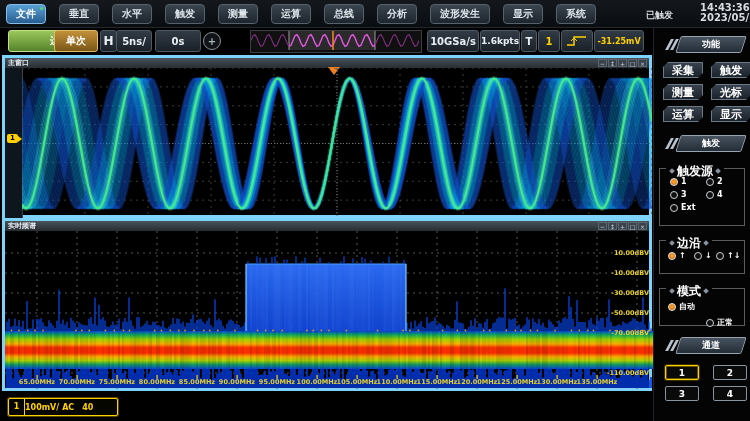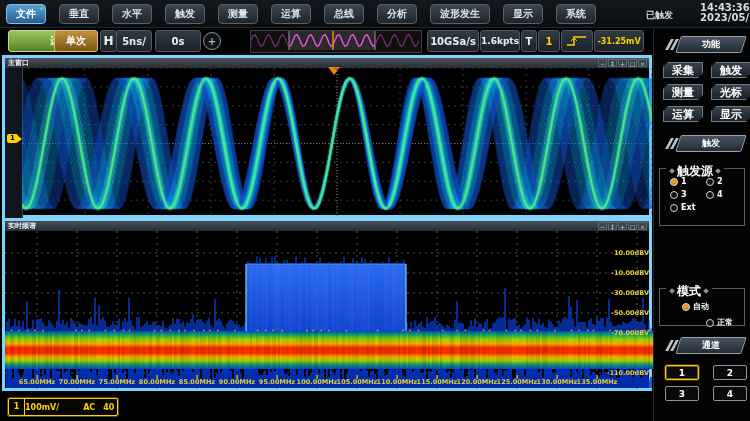--- a/index.html
+++ b/index.html
@@ -48,21 +48,21 @@
   #ch-marker{position:absolute;left:2px;top:66px;width:11px;height:9px;background:#ffd000;color:#000;
              font-size:7px;font-weight:bold;text-align:center;line-height:9px;border-radius:2px;}
   #ch-marker::after{content:"";position:absolute;left:11px;top:2px;border:3px solid transparent;border-left:4px solid #ffd000;}
   #trig-marker{position:absolute;left:323px;top:9px;width:0;height:0;
                border-left:6px solid transparent;border-right:6px solid transparent;border-top:8px solid #f08020;}
   
   #ch-info{position:absolute;left:8px;top:398px;width:108px;height:16px;border:1px solid #ffd000;border-radius:2px;
            background:#060600;display:flex;align-items:center;color:#ffd000;font-size:8px;font-weight:bold;
            box-shadow:0 0 0 1px #5a4a00;}
   #ch-info .cnum{width:15px;text-align:center;border-right:1px solid #ffd000;height:100%;line-height:16px;}
-  #ch-info .cv{}  #ch-info .cc{margin-left:24px;} #ch-info .cz{margin-left:8px;}
+  #ch-info .cv{}  #ch-info .cc{margin-left:3px;} #ch-info .cz{margin-left:8px;}
   
   #rpanel{position:absolute;left:653px;top:28px;width:97px;height:393px;background:#040404;border-left:1px solid #20262c;}
   .sec-head{position:absolute;left:14px;width:76px;height:15px;display:flex;align-items:center;}
   .sl{width:3px;height:11px;background:#b8c2cc;transform:skewX(-28deg);margin-right:2px;}
   .sh-box{flex:1;height:15px;background:linear-gradient(#47535f,#232d37);border:1px solid #97a3af;
           border-radius:2px;transform:skewX(-18deg);display:flex;align-items:center;justify-content:center;}
   .sh-box span{transform:skewX(18deg);font-size:9px;font-weight:bold;color:#fff;}
   .fnbtn{position:absolute;width:40px;height:16px;background:linear-gradient(#38424e,#1a222a);
          border:1px solid #6c7884;color:#fff;font-size:11px;font-weight:bold;display:flex;align-items:center;
          justify-content:center;box-sizing:border-box;
@@ -1496,23 +1496,38 @@
         </div>
         <div class="radio" style="left: 46px; top: 21px;">
           <div class="rdot"></div>
           <span>4</span>
         </div>
         <div class="radio" style="left: 10px; top: 34px;">
           <div class="rdot"></div>
           <span>Ext</span>
         </div>
       </div>
+    <div class="group" id="g-edge" style="top:212px;height:34px;">
+      <span class="glabel">边沿</span>
+    <div class="radio sel" style="left: 8px; top: 10px;">
+          <div class="rdot"></div>
+          <span>↑</span>
+        </div>
+        <div class="radio" style="left: 34px; top: 10px;">
+          <div class="rdot"></div>
+          <span>↓</span>
+        </div>
+        <div class="radio" style="left: 56px; top: 10px;">
+          <div class="rdot"></div>
+          <span>↑↓</span>
+        </div>
+      </div>
     <div class="group" id="g-mode" style="top:260px;height:38px;">
       <span class="glabel">模式</span>
-    <div class="radio sel" style="left: 22px; top: 12px;">
+    <div class="radio sel" style="left: 8px; top: 12px;">
           <div class="rdot"></div>
           <span>自动</span>
         </div>
         <div class="radio" style="left: 46px; top: 28px;">
           <div class="rdot"></div>
           <span>正常</span>
         </div>
       </div>
 
     <div class="sec-head" style="top:310px;">

